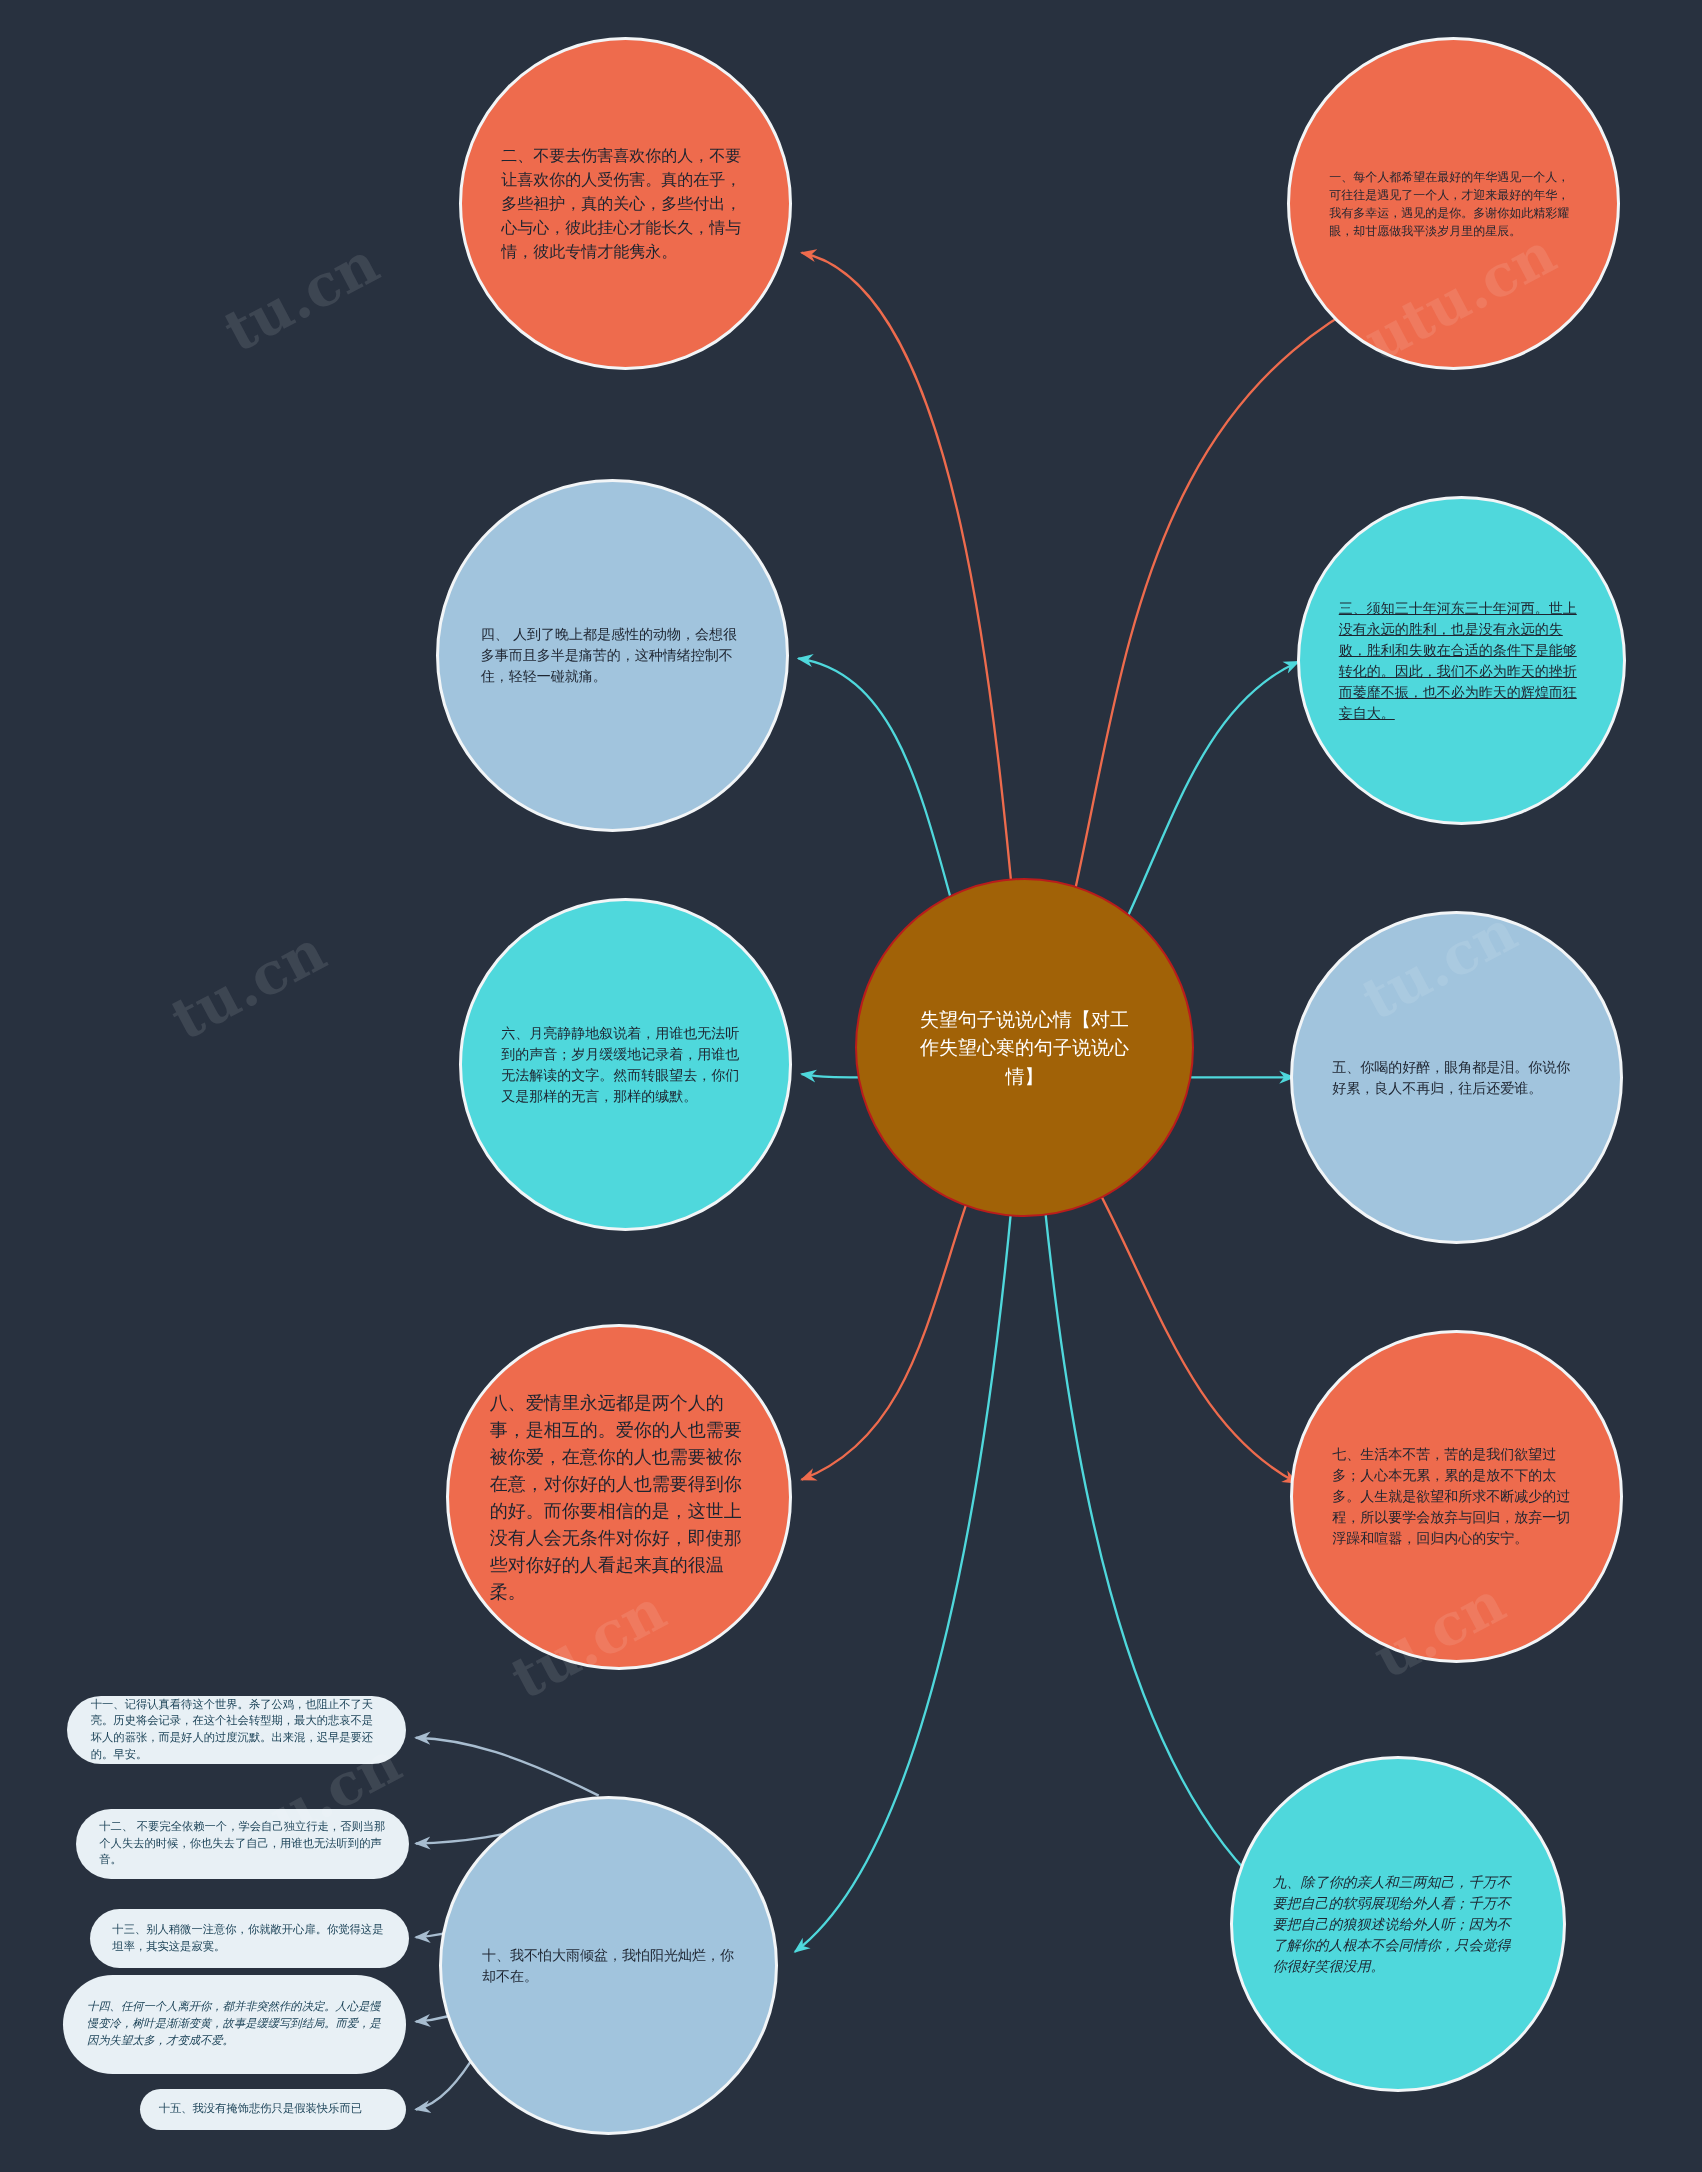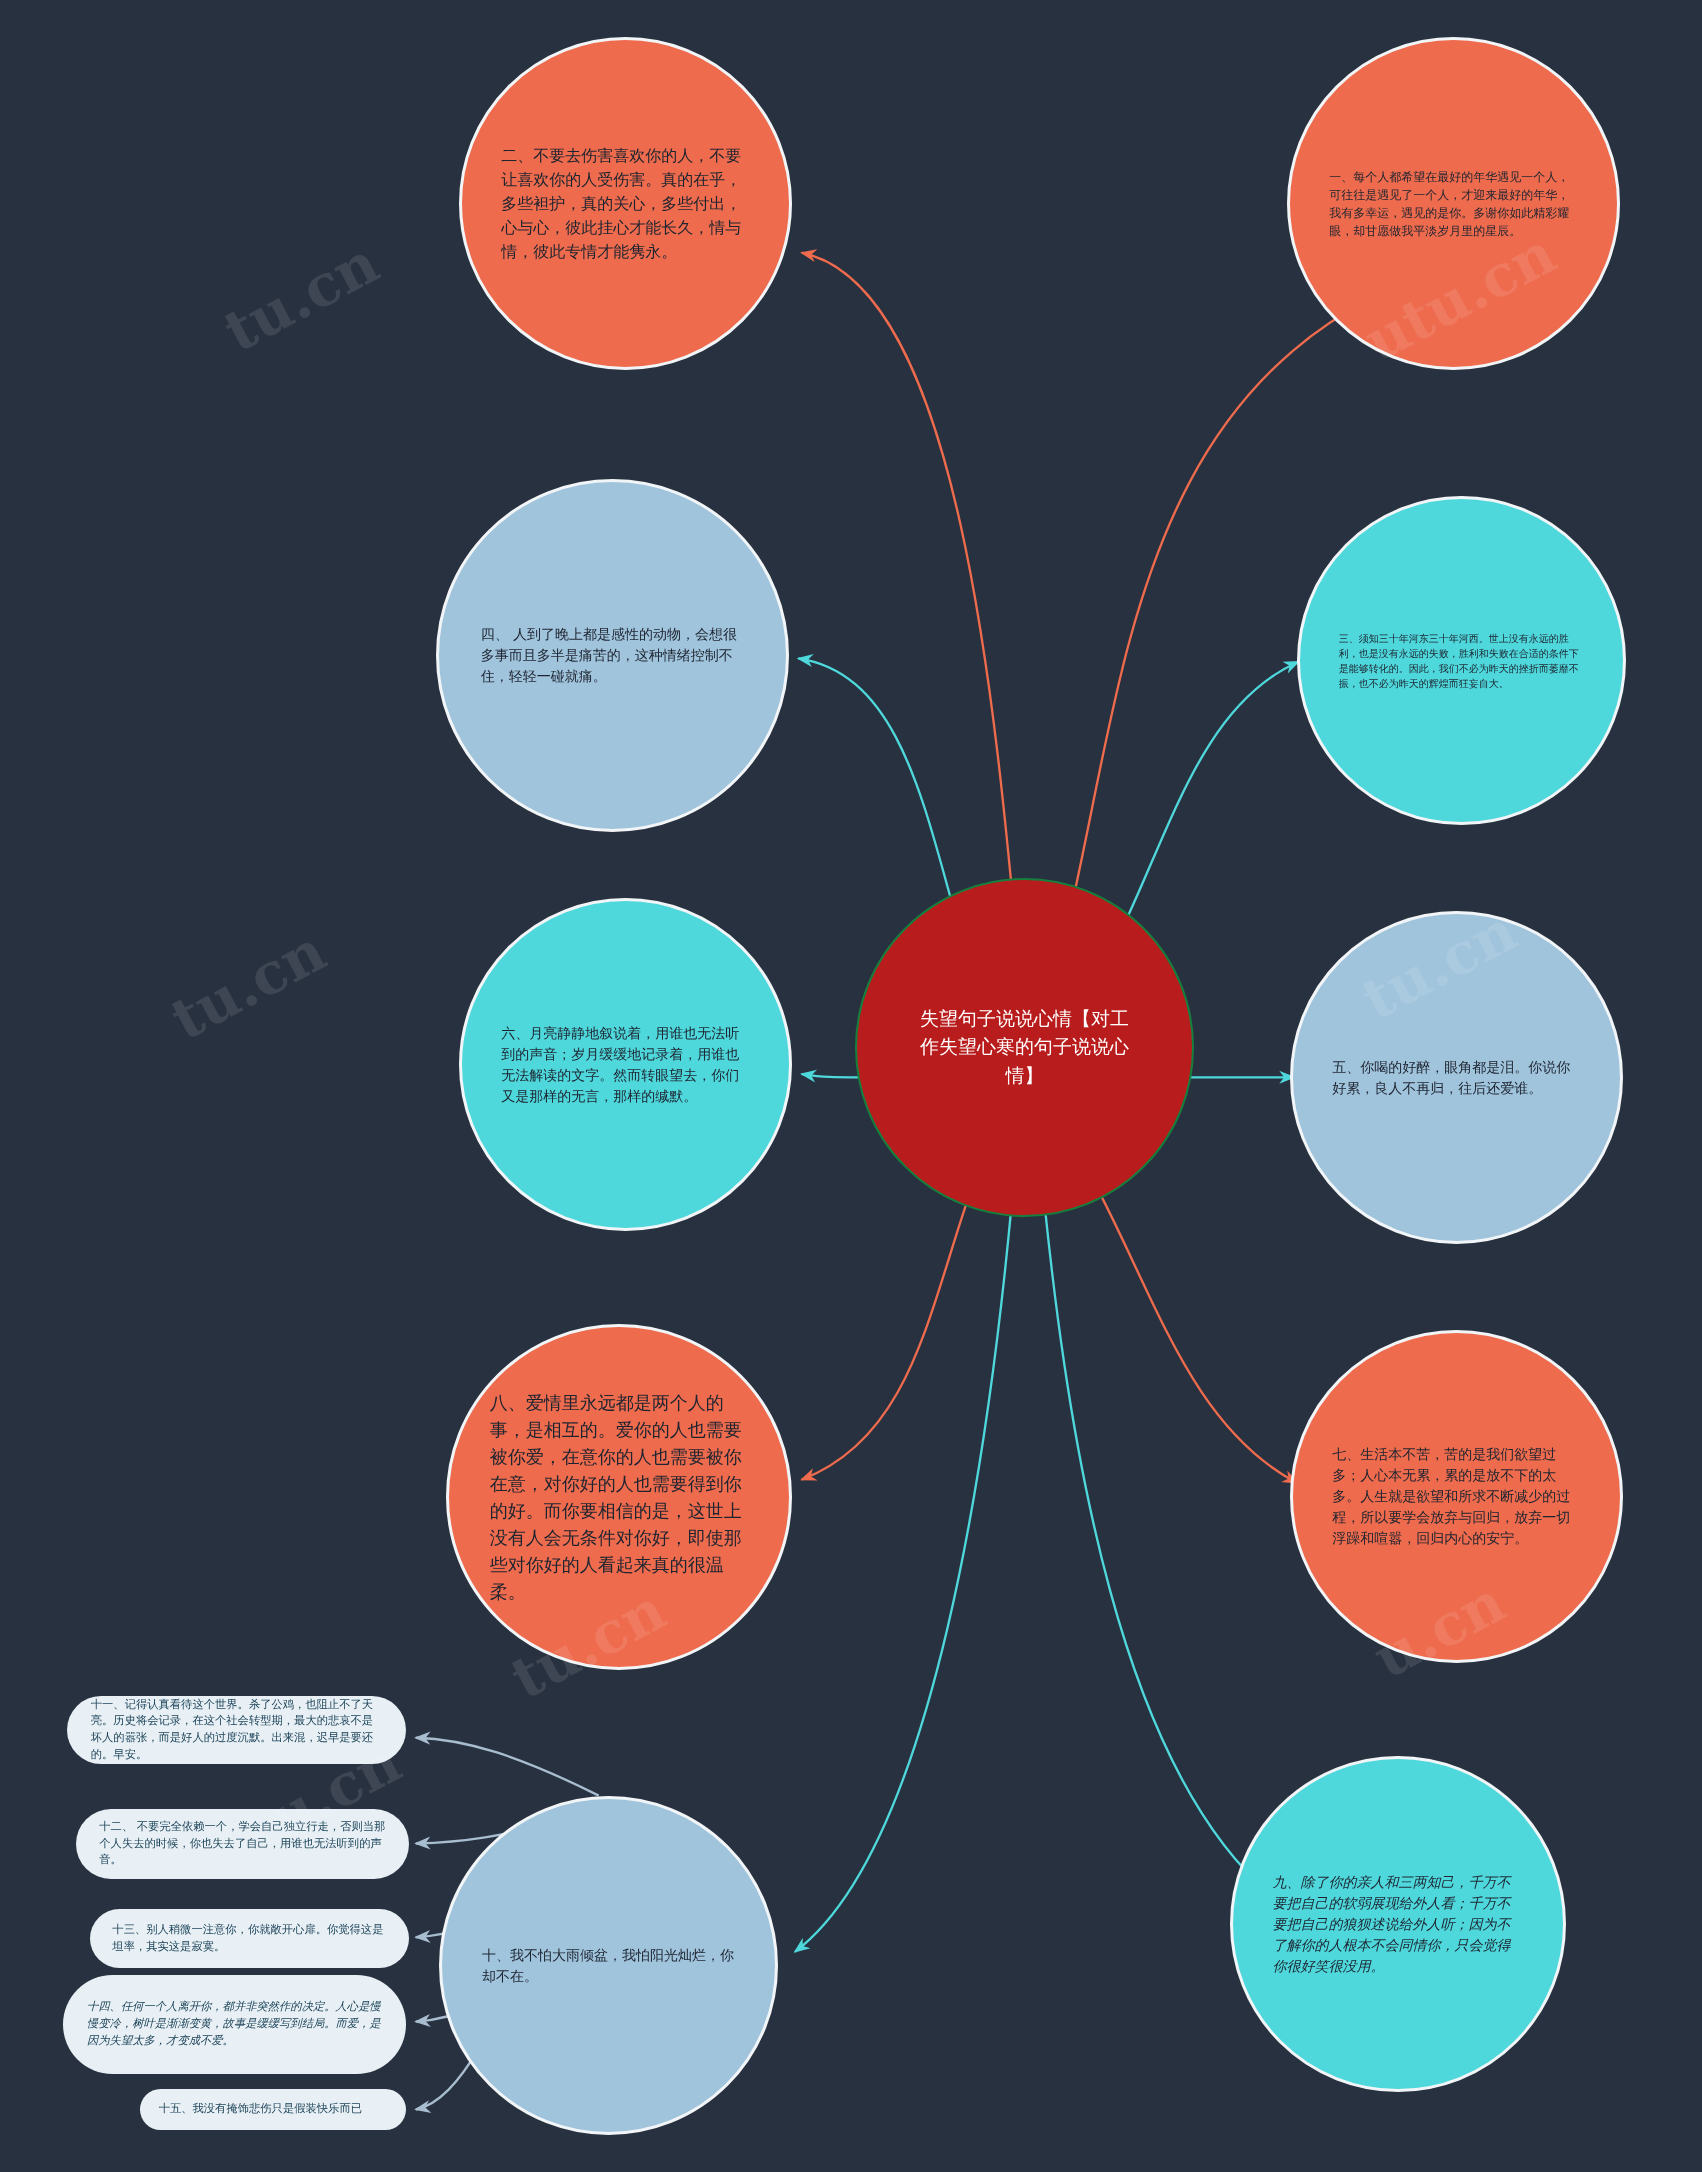--- a/index.html
+++ b/index.html
@@ -48,23 +48,22 @@
     color: #1d2430;
     word-break: break-all;
   }
   .pill .txt {
     width: 86%;
     color: #1d4459;
     line-height: 1.48;
   }
   .center-node {
     border-radius: 50%;
-    border: 2px solid #15803d;
-    background: #b91c1c;
-    font-family: Liberation Serif, serif;
+    border: 2px solid #b91c1c;
+    background: #a16207;
   }
   .center-node .txt {
     width: 66%;
     text-align: center;
     color: #ffffff;
     word-break: normal;
   }
 
   
   .c-orange { background: #ee6b4d; }
@@ -128,21 +127,21 @@
     </div>
 
   <div id="node-layer">
       <div class="node circle c-orange" style="left: 1287px; top: 37px; width: 333px; height: 333px;">
         <span class="txt" style="font-size: 12px;">一、每个人都希望在最好的年华遇见一个人，可往往是遇见了一个人，才迎来最好的年华，我有多幸运，遇见的是你。多谢你如此精彩耀眼，却甘愿做我平淡岁月里的星辰。</span>
       </div>
       <div class="node circle c-orange" style="left: 459px; top: 37px; width: 333px; height: 333px;">
         <span class="txt" style="font-size: 16px;">二、不要去伤害喜欢你的人，不要让喜欢你的人受伤害。真的在乎，多些袒护，真的关心，多些付出，心与心，彼此挂心才能长久，情与情，彼此专情才能隽永。</span>
       </div>
       <div class="node circle c-teal" style="left: 1297px; top: 496px; width: 329px; height: 329px;">
-        <span class="txt" style="font-size: 10px;">三、须知三十年河东三十年河西。世上没有永远的胜利，也是没有永远的失败，胜利和失败在合适的条件下是能够转化的。因此，我们不必为昨天的挫折而萎靡不振，也不必为昨天的辉煌而狂妄自大。</span>
+        <span class="txt" style="font-size: 14px; text-decoration: underline;">三、须知三十年河东三十年河西。世上没有永远的胜利，也是没有永远的失败，胜利和失败在合适的条件下是能够转化的。因此，我们不必为昨天的挫折而萎靡不振，也不必为昨天的辉煌而狂妄自大。</span>
       </div>
       <div class="node circle c-blue" style="left: 436px; top: 479px; width: 353px; height: 353px;">
         <span class="txt" style="font-size: 14px;">四、 人到了晚上都是感性的动物，会想很多事而且多半是痛苦的，这种情绪控制不住，轻轻一碰就痛。</span>
       </div>
       <div class="node circle c-blue" style="left: 1290px; top: 911px; width: 333px; height: 333px;">
         <span class="txt" style="font-size: 14px;">五、你喝的好醉，眼角都是泪。你说你好累，良人不再归，往后还爱谁。</span>
       </div>
       <div class="node circle c-teal" style="left: 459px; top: 898px; width: 333px; height: 333px;">
         <span class="txt" style="font-size: 14px;">六、月亮静静地叙说着，用谁也无法听到的声音；岁月缓缓地记录着，用谁也无法解读的文字。然而转眼望去，你们又是那样的无言，那样的缄默。</span>
       </div>

